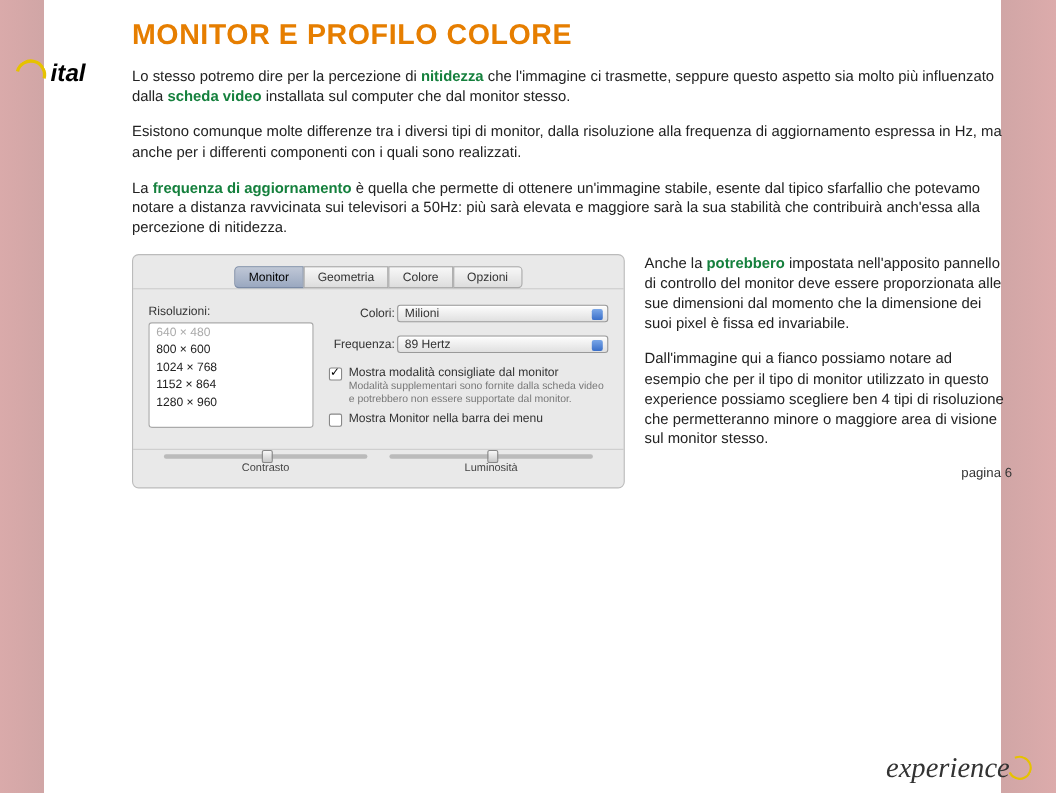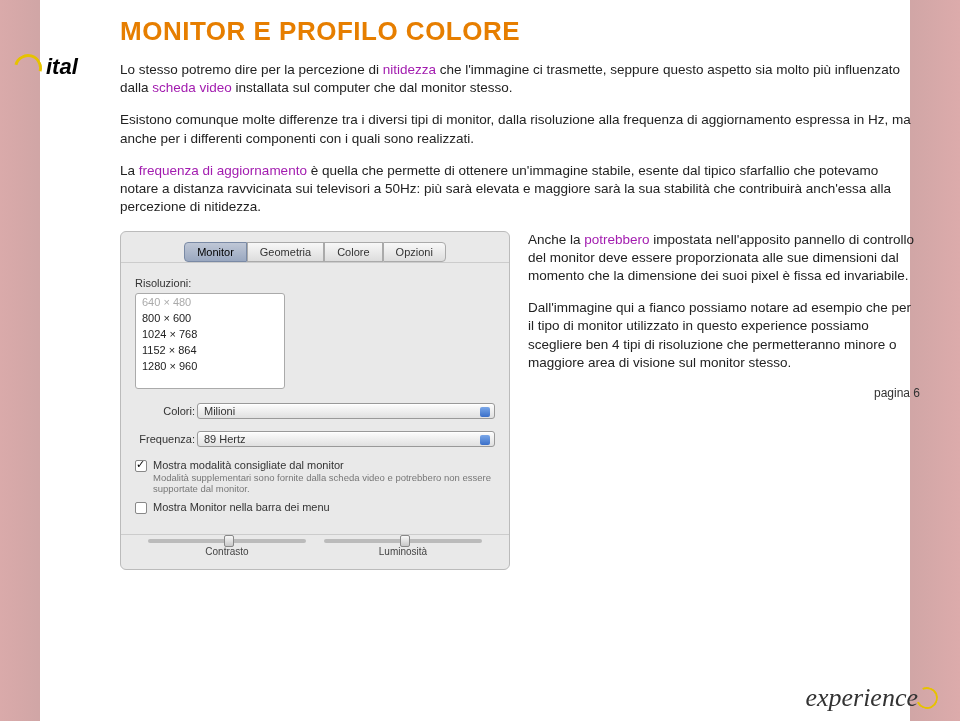--- a/index.html
+++ b/index.html
@@ -45,28 +45,28 @@
     font-weight: bold;
     letter-spacing: 0.5px;
     margin-bottom: 14px;
   }
   .para {
     font-size: 13.5px;
     line-height: 1.35;
     color: #222;
     margin-bottom: 14px;
   }
-  .kw { color: #a21caf; font-weight: normal; }
+  .kw { color: #15803d; font-weight: bold; }
   .lower {
     display: flex;
     gap: 18px;
     align-items: flex-start;
   }
   .panel {
-    width: 390px;
+    width: 448px;
     background: #e9e9e9;
     border: 1px solid #bbb;
     border-radius: 6px;
     padding: 0 0 12px 0;
     font-family: "Lucida Grande", Arial, sans-serif;
     font-size: 11px;
     color: #333;
     flex-shrink: 0;
   }
   .tabs {
@@ -83,21 +83,20 @@
     font-size:11px;
     cursor:pointer;
   }
   .tab:first-child{border-radius:4px 0 0 4px;}
   .tab:last-child{border-radius:0 4px 4px 0;text-align:right;}
   .tab.active{background:linear-gradient(#bfc7d6,#9aa8c0);color:#000;border-color:#7a8aa5;}
   .panel-body {
     display:flex;
     padding: 14px 14px 8px 14px;
     gap: 14px;
-    flex-direction: column;
   }
   .col-left { width: 150px; }
   .label-s { font-size:11px; color:#333; margin-bottom:4px;}
   .res-list {
     background:#fff;border:1px solid #aaa;border-radius:3px;
     height:96px;overflow:hidden;font-size:11px;
   }
   .res-item{padding:2px 6px;color:#222;}
   .res-item.disabled{color:#aaa;}
   .col-right { flex:1; }

